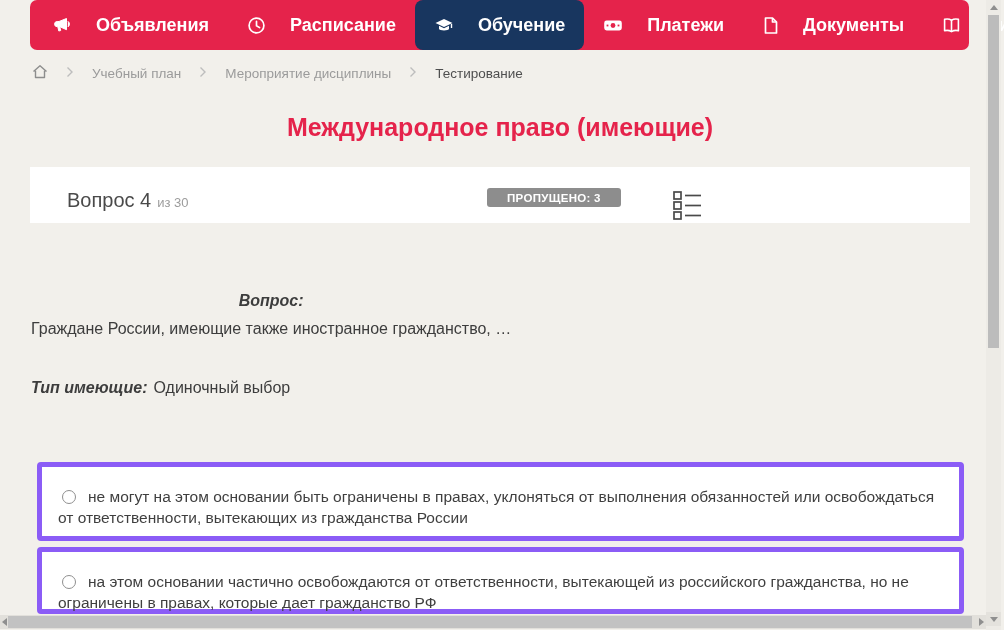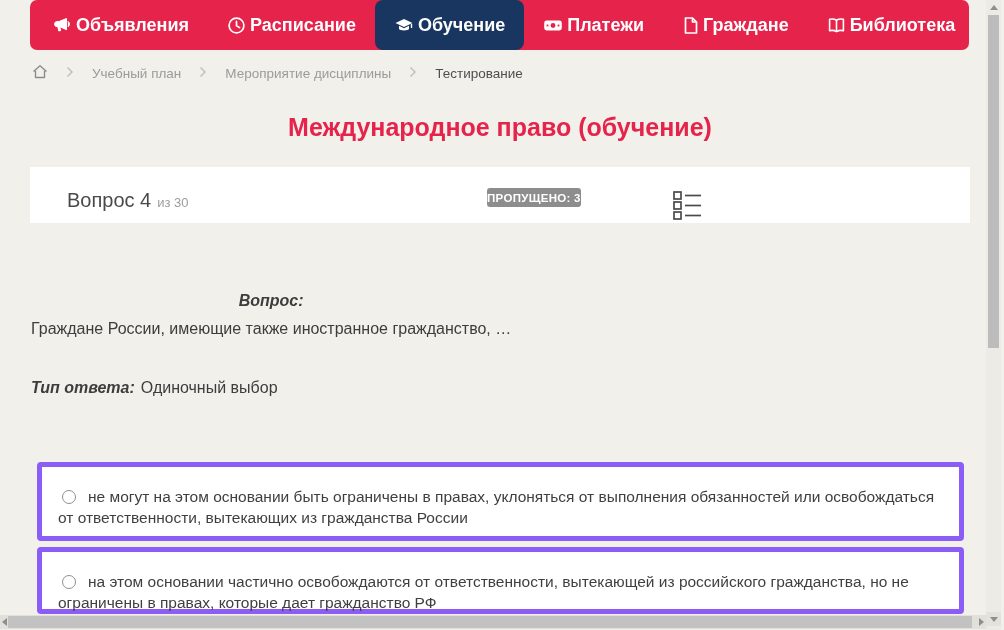--- a/index.html
+++ b/index.html
@@ -4,41 +4,41 @@
 <style>
   * { margin:0; padding:0; box-sizing:border-box; }
   html,body { width:1004px; height:630px; }
   body { font-family:"Liberation Sans", sans-serif; }
   #app { position:relative; width:1004px; height:630px; background:#f2f0eb; overflow:hidden; }
 
   
   .navbar { position:absolute; left:30px; top:0; width:939px; height:50px;
             background:#e5234b; border-radius:7px; display:flex; align-items:stretch;
             padding:0 4px; }
-  .nav-item { display:flex; align-items:center; gap:4px; padding:16px 19px;
+  .nav-item { display:flex; align-items:center; gap:24px; padding:16px 19px;
               color:#fff; font-weight:bold; font-size:18px; white-space:nowrap; cursor:pointer; }
   .nav-item.active { background:#18365f; border-radius:8px; }
   .nav-item svg { display:block; }
 
   
   .breadcrumb { position:absolute; left:32px; top:63px; height:20px; display:flex;
                 align-items:center; gap:18px; font-size:13.5px; color:#9b9b9b; }
   .breadcrumb .crumb { cursor:pointer; }
   .breadcrumb .current { color:#4f4f4f; }
 
   
   .page-title { position:absolute; left:0; top:113px; width:1000px; text-align:center;
                 font-size:25px; font-weight:bold; color:#e5234b; }
 
   
   .question-card { position:absolute; left:30px; top:167px; width:940px; height:56px; background:#fff; }
   .q-label { position:absolute; left:37px; top:22px; font-size:20px; color:#4a4a4a; }
   .q-counter { font-size:13px; color:#9c9c9c; margin-left:6px; font-weight:normal; }
   .skip-badge { position:absolute; left:457px; top:21px; background:#8d8d8d; color:#fff;
-                font-size:11.5px; font-weight:bold; padding:4px 0 3px; border-radius:3px;
+                font-size:11.5px; font-weight:bold; padding:4px 20px 3px; border-radius:3px;
                 letter-spacing:.3px; }
   .list-btn { position:absolute; left:641px; top:22px; width:34px; height:34px; background:none;
               border:none; cursor:pointer; padding:0; }
 
   
   .q-section { position:absolute; left:31px; top:292px; font-size:16px; color:#3d3d3d;text-align:center; }
   .q-heading { font-weight:bold; font-style:italic; margin-bottom:10px; }
   .answer-type { position:absolute; left:31px; top:379px; font-size:16px; color:#3d3d3d; }
   .answer-type .at-label { font-weight:bold; font-style:italic; margin-right:6px; }
 
@@ -113,21 +113,21 @@
       </span>
       <span>Платежи</span>
     </div>
     <div class="nav-item">
       <span>
         <svg width="17" height="19" viewBox="0 0 17 19">
             <path d="M3.5 2 h7 l4 4 v11 h-11 Z" fill="none" stroke="#fff" stroke-width="1.7" stroke-linejoin="round"></path>
             <path d="M10.5 2 v4 h4" fill="none" stroke="#fff" stroke-width="1.7" stroke-linejoin="round"></path>
           </svg>
       </span>
-      <span>Граждане</span>
+      <span>Документы</span>
     </div>
     <div class="nav-item">
       <span>
         <svg width="19" height="19" viewBox="0 0 19 19">
             <path d="M9.5 4.2 C7.6 3 4.8 2.8 2.6 3.3 v11.4 c2.2-.5 4.9-.3 6.9 1 2-1.3 4.7-1.5 6.9-1 V3.3 c-2.2-.5-5-.3-6.9.9 Z" fill="none" stroke="#fff" stroke-width="1.6" stroke-linejoin="round"></path>
             <path d="M9.5 4.2 v11.5" stroke="#fff" stroke-width="1.6"></path>
           </svg>
       </span>
       <span>Библиотека</span>
 
@@ -153,21 +153,21 @@
     </span>
     <span class="crumb">Мероприятие дисциплины</span>
     <span>
       <svg width="8" height="12" viewBox="0 0 8 12">
           <path d="M1.5 1.5 L6 6 l-4.5 4.5" fill="none" stroke="#bdbdbd" stroke-width="1.4"></path>
         </svg>
     </span>
     <span class="crumb current">Тестирование</span>
   </div>
 
-  <h1 class="page-title">Международное право (обучение)</h1>
+  <h1 class="page-title">Международное право (имеющие)</h1>
 
   <section class="question-card">
     <div class="q-label">
       <span>Вопрос 4</span><span class="q-counter">из 30</span>
     </div>
     <span class="skip-badge">ПРОПУЩЕНО: 3</span>
     <button class="list-btn">
       <span>
         <svg width="32" height="32" viewBox="0 0 32 32">
             <g fill="none" stroke="#4a4a4a" stroke-width="1.7">
@@ -181,21 +181,21 @@
           </svg>
       </span>
     </button>
   </section>
 
   <div class="q-section">
     <div class="q-heading">Вопрос:</div>
     <div>Граждане России, имеющие также иностранное гражданство, …</div>
   </div>
   <div class="answer-type">
-    <span class="at-label">Тип ответа:</span><span>Одиночный выбор</span>
+    <span class="at-label">Тип имеющие:</span><span>Одиночный выбор</span>
   </div>
 
   <div class="option option-1">
     <span class="radio"></span><span>не могут на этом основании быть ограничены в правах, уклоняться от выполнения обязанностей или освобождаться от ответственности, вытекающих из гражданства России</span>
   </div>
   <div class="option option-2">
     <span class="radio"></span><span>на этом основании частично освобождаются от ответственности, вытекающей из российского гражданства, но не ограничены в правах, которые дает гражданство РФ</span>
   </div>
 
   <div class="hscroll">

